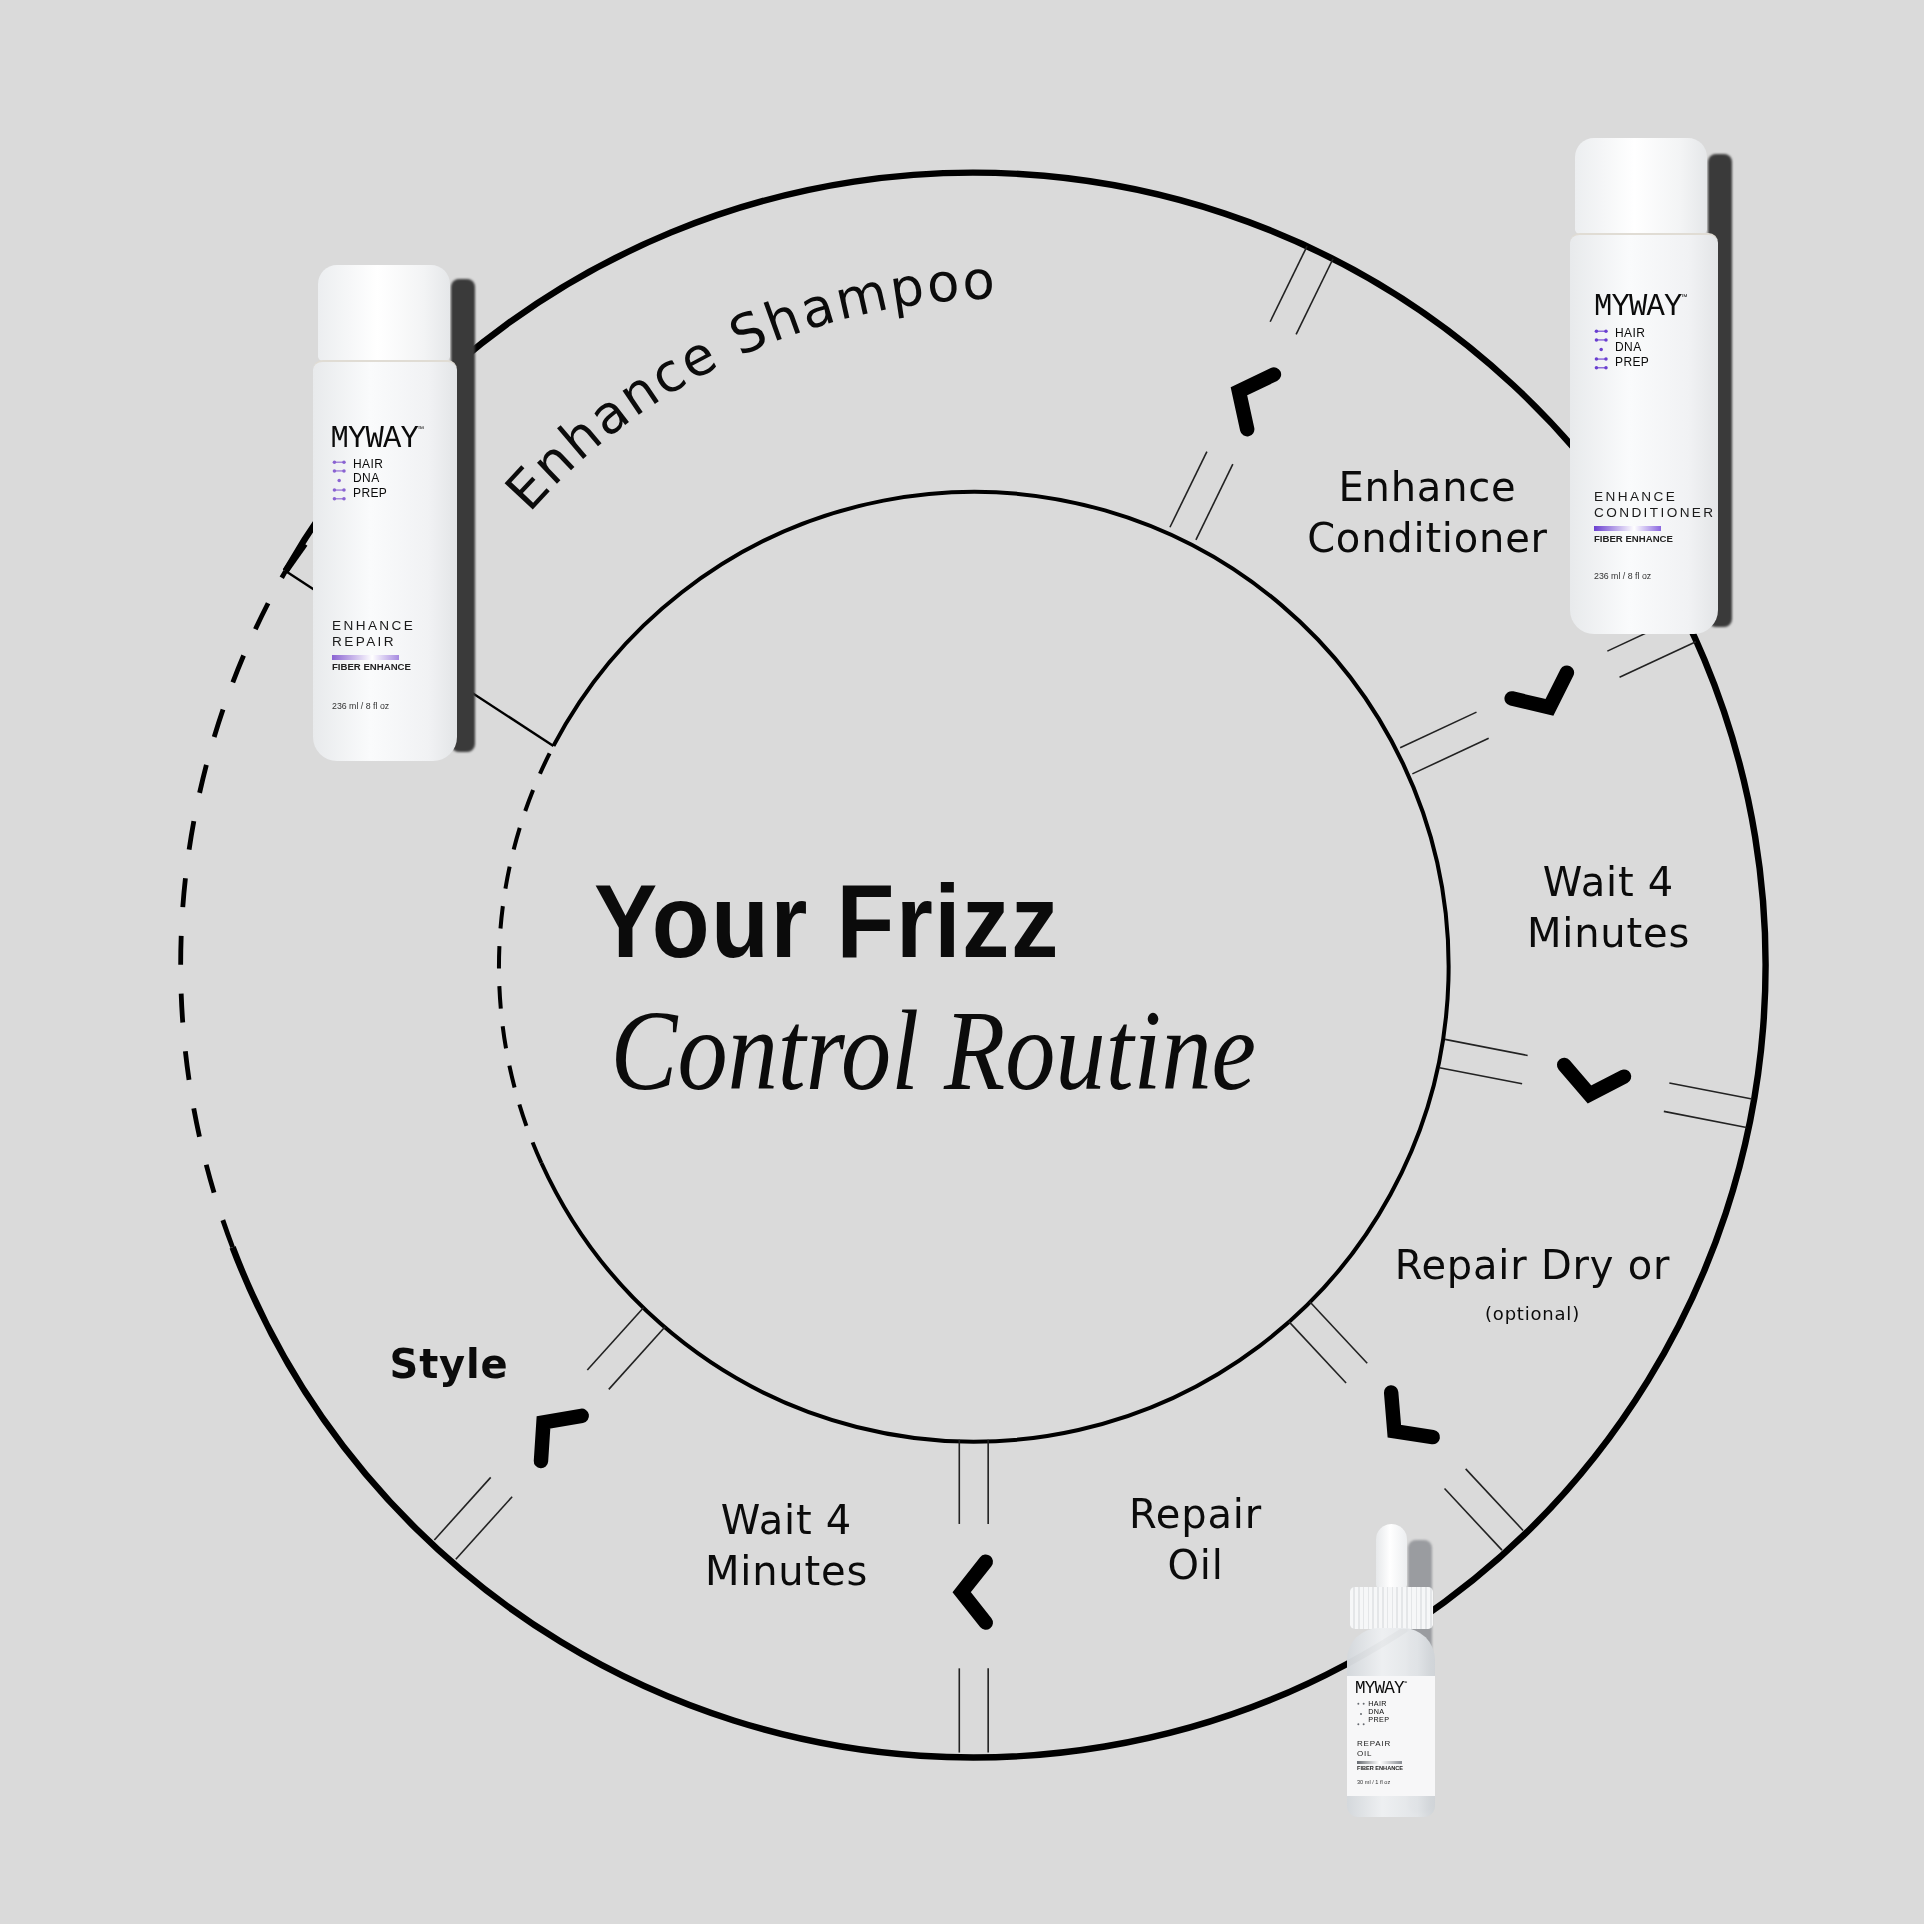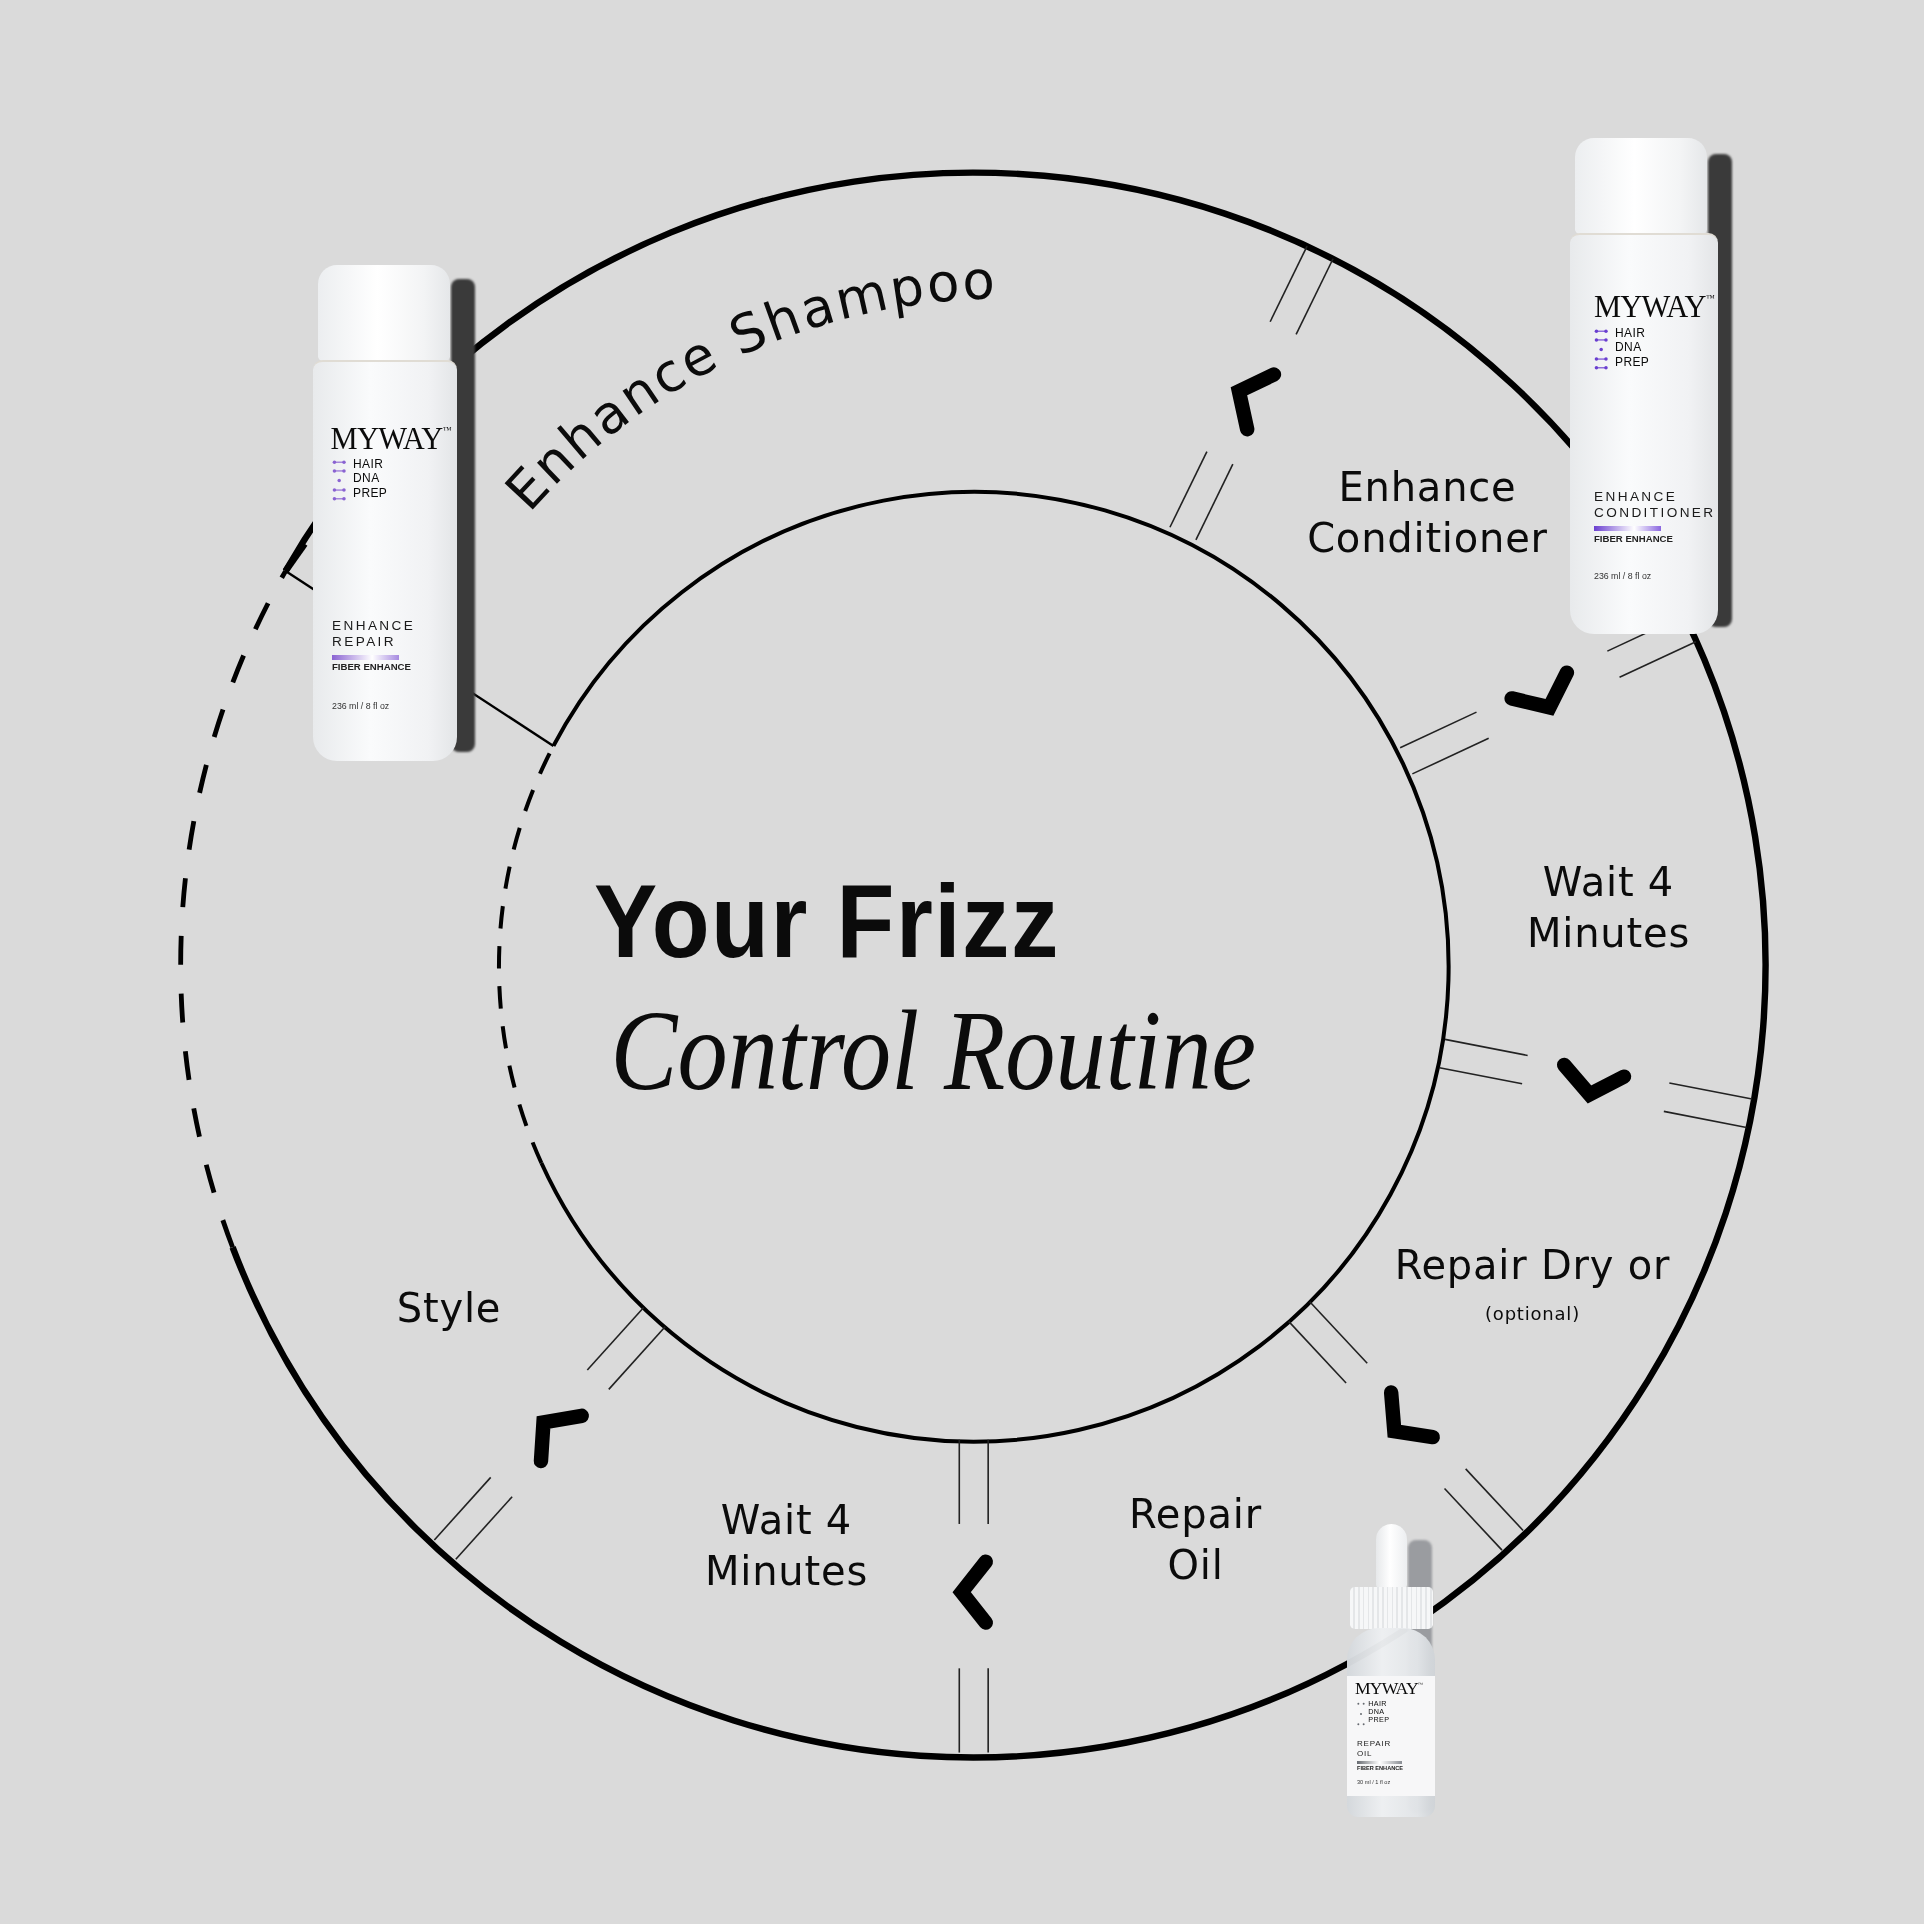--- a/index.html
+++ b/index.html
@@ -32,21 +32,21 @@
   }
   .bottle .cap {
     position: absolute; background: linear-gradient(90deg,#eceef0,#ffffff 45%,#f3f4f5 80%,#e5e7e9);
     border-radius: 19px 19px 4.8px 4.8px;
   }
   .bottle .body {
     position: absolute; background: linear-gradient(90deg,#e8eaec,#fafbfc 40%,#f1f2f4 80%,#e3e5e7);
     border-radius: 9.6px 9.6px 24px 24px; border-top: 2.4px solid #e0dcd4;
     box-sizing: border-box;
   }
-  .brand { position: absolute; font-family: Liberation Serif, serif; letter-spacing: -0.8px; font-weight: 400; }
+  .brand { position: absolute; font-family: Liberation Mono, monospace; letter-spacing: -0.8px; font-weight: 400; }
   .brand sup { font-size: 30%; vertical-align: top; position: relative; top: 3.2px; letter-spacing: 0; }
   .dna { position: absolute; font-family: "Liberation Sans", sans-serif; }
   .dna .icon { position: absolute; left: 0; top: 1.6px; }
   .dna .words { position: absolute; letter-spacing: 0.4px; }
   .pname { position: absolute; font-family: "Liberation Sans", sans-serif; letter-spacing: 2.4px; color: #1b1b1b; }
   .pbar { position: absolute; height: 4.8px; }
   .pline { position: absolute; font-family: "Liberation Sans", sans-serif; color: #222; font-weight: bold; }
   .pvol { position: absolute; font-family: "Liberation Sans", sans-serif; color: #333; }
 
   
@@ -153,21 +153,21 @@
 <div class="label" style="left:1075px; top:1489px; width:241px;">
   <div>Repair</div>
   <div>Oil</div>
 </div>
 
 <div class="label" style="left:666px; top:1495px; width:241px;">
   <div>Wait 4</div>
   <div>Minutes</div>
 </div>
 
-<div class="label" style="left:353px; top:1283px; width:192px;">
+<div class="label" style="left:353px; top:1339px; width:192px;font-weight:bold;">
   <div>Style</div>
 </div>
 
 <div class="bottle" style="left:313px; top:265px; width:168px; height:497px;">
   <div class="shadow" style="left:138px; top:14.4px; width:24px; height:473px;"></div>
   <div class="cap" style="left:4.8px; top:0; width:132px; height:96px;"></div>
   <div class="body" style="left:0; top:95px; width:144px; height:401px;"></div>
   <div class="brand" style="left:17.6px; top:157px; font-size:30.5px;"><span>MYWAY</span><sup>™</sup></div>
   <div class="dna" style="left:19px; top:192px;">
     <svg class="icon" width="14.4" height="43" viewBox="0 0 18 54">

